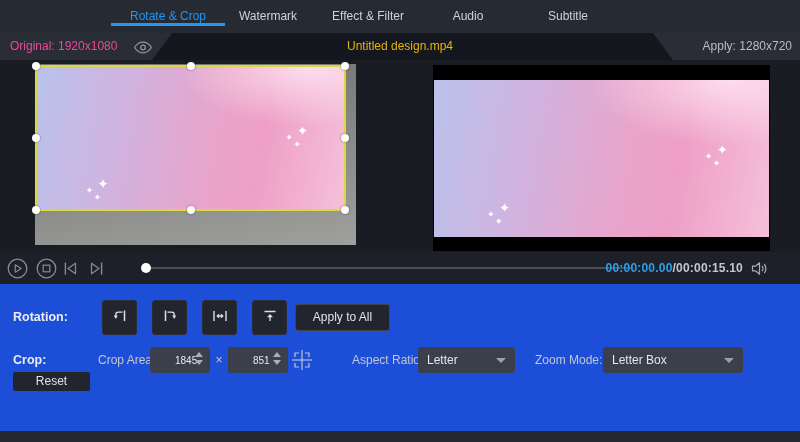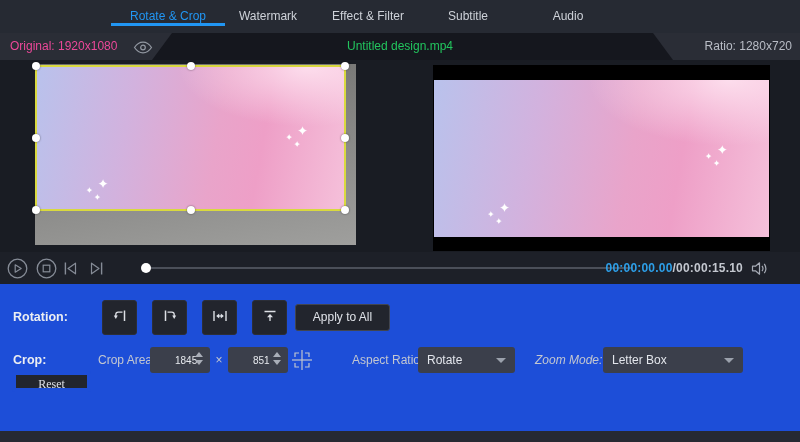--- a/index.html
+++ b/index.html
@@ -15,21 +15,21 @@
 
   
   .titlerow { position:absolute; left:0; top:33px; width:800px; height:27px; background:#15171e; }
   .orig-badge { position:absolute; left:0; top:0; width:176px; height:27px; background:#2a2d36;
                 clip-path:polygon(0 0,172px 0,152px 100%,0 100%); }
   .orig-text { position:absolute; left:10px; top:0; line-height:27px; font-size:12px; color:#ec4899; }
   .eye-btn { position:absolute; left:133px; top:7px; width:20px; height:13px; cursor:pointer; }
   .out-badge { position:absolute; left:653px; top:0; width:147px; height:27px; background:#2a2d36;
                clip-path:polygon(0 0,100% 0,100% 100%,20px 100%); }
   .out-text { position:absolute; right:8px; top:0; line-height:27px; font-size:12px; color:#b9bdc6; }
-  .file-title { position:absolute; left:200px; right:200px; top:0; text-align:center; line-height:27px; font-size:12px; color:#22c55e; }
+  .file-title { position:absolute; left:200px; right:200px; top:0; text-align:center; line-height:27px; font-size:12px; color:#eab308; }
 
   
   .preview { position:absolute; left:0; top:60px; width:800px; height:192px; background:#191c23; }
   .left-frame { position:absolute; left:35px; top:4px; width:321px; height:181px;
                 background:linear-gradient(170deg,#6e6e6c 0%,#9f9f9d 100%); }
   .crop-rect { position:absolute; left:0; top:1px; width:311px; height:146px; border:2px solid #d9d93f; cursor:move; }
   .design { position:absolute; inset:0;
             background:
               radial-gradient(60% 60% at 88% 0%, rgba(255,230,242,.85) 0%, rgba(255,230,242,0) 70%),
               linear-gradient(100deg,#b9c2ec 0%,#d2b2de 30%,#e9a4ca 58%,#ee9fc7 72%,#f5c0da 100%); }
@@ -76,49 +76,49 @@
              border-bottom:5px solid #a9aeb8; margin-bottom:3px; }
   .spin-dn { width:0; height:0; border-left:4.5px solid transparent; border-right:4.5px solid transparent;
              border-top:5px solid #a9aeb8; }
 
   .dd { position:absolute; top:63px; height:26px; background:#3b3f4b; border-radius:3px; cursor:pointer; }
   .dd-text { position:absolute; left:9px; line-height:26px; font-size:12px; color:#e3e6ec; }
   .caret { position:absolute; right:9px; top:11px; width:0; height:0;
            border-left:5px solid transparent; border-right:5px solid transparent; border-top:5px solid #9ba1ac; }
 
   .center-btn { position:absolute; left:291px; top:65px; width:22px; height:22px; cursor:pointer; }
-  .reset-btn { position:absolute; left:12px; top:87px; width:79px; height:21px; background:#22252d; border:4px solid #1d4ed8;
-               border-radius:3px; color:#dfe2e8; font-size:12px; line-height:19px; text-align:center; cursor:pointer;font-family:Liberation Serif, serif; }
+  .reset-btn { position:absolute; left:12px; top:87px; width:79px; height:21px; background:#22252d; border:1px solid #1d4ed8;
+               border-radius:3px; color:#dfe2e8; font-size:12px; line-height:19px; text-align:center; cursor:pointer; }
 </style>
 </head>
 <body>
 
 <div class="tabbar">
   <div class="tabs">
     <div class="tab active">Rotate &amp; Crop</div>
     <div class="tab">Watermark</div>
     <div class="tab">Effect &amp; Filter</div>
+    <div class="tab">Audio</div>
     <div class="tab">Subtitle</div>
-    <div class="tab">Audio</div>
   </div>
 </div>
 
 <div class="titlerow">
   <div class="orig-badge">
     <span class="orig-text">Original: 1920x1080</span>
   </div>
   <span class="eye-btn">
     <svg width="20" height="13" viewBox="0 0 20 13">
       <path d="M1.5 6.5 C4.5 2 7.8 1.2 10 1.2 C12.2 1.2 15.5 2 18.5 6.5 C15.5 11 12.2 11.8 10 11.8 C7.8 11.8 4.5 11 1.5 6.5 Z" fill="none" stroke="#9298a2" stroke-width="1.2"></path>
       <circle cx="10" cy="6.5" r="2.3" fill="none" stroke="#9298a2" stroke-width="1.2"></circle>
     </svg>
   </span>
   <div class="file-title">Untitled design.mp4</div>
   <div class="out-badge">
-    <span class="out-text">Ratio: 1280x720</span>
+    <span class="out-text">Apply: 1280x720</span>
   </div>
 </div>
 
 <div class="preview">
 
   <div class="left-frame">
     <div class="crop-rect">
       <div class="design">
         <div class="cluster c1">
           <span class="sp sp-big">✦</span>
@@ -272,25 +272,25 @@
       <path d="M1 11 H21" stroke="#c0c5cf" stroke-width="1.2" fill="none"></path>
       <path d="M4 8 V4 H8" stroke="#c0c5cf" stroke-width="1.2" fill="none"></path>
       <path d="M14 4 H18 V8" stroke="#c0c5cf" stroke-width="1.2" fill="none"></path>
       <path d="M4 14 V18 H8" stroke="#c0c5cf" stroke-width="1.2" fill="none"></path>
       <path d="M18 14 V18 H14" stroke="#c0c5cf" stroke-width="1.2" fill="none"></path>
     </svg>
   </span>
 
   <div class="lbl" style="left:352px; top:63px; line-height:26px;">Aspect Ratio:</div>
   <div class="dd" style="left:418px; width:97px;">
-    <span class="dd-text">Rotate</span>
+    <span class="dd-text">Letter</span>
     <span class="caret"></span>
   </div>
 
-  <div class="lbl" style="left:535px; top:63px; line-height:26px;font-style:italic;">Zoom Mode:</div>
+  <div class="lbl" style="left:535px; top:63px; line-height:26px;">Zoom Mode:</div>
   <div class="dd" style="left:603px; width:140px;">
     <span class="dd-text">Letter Box</span>
     <span class="caret"></span>
   </div>
 
   <div class="reset-btn">Reset</div>
 
   <div class="footer-strip"></div>
 </div>
 

